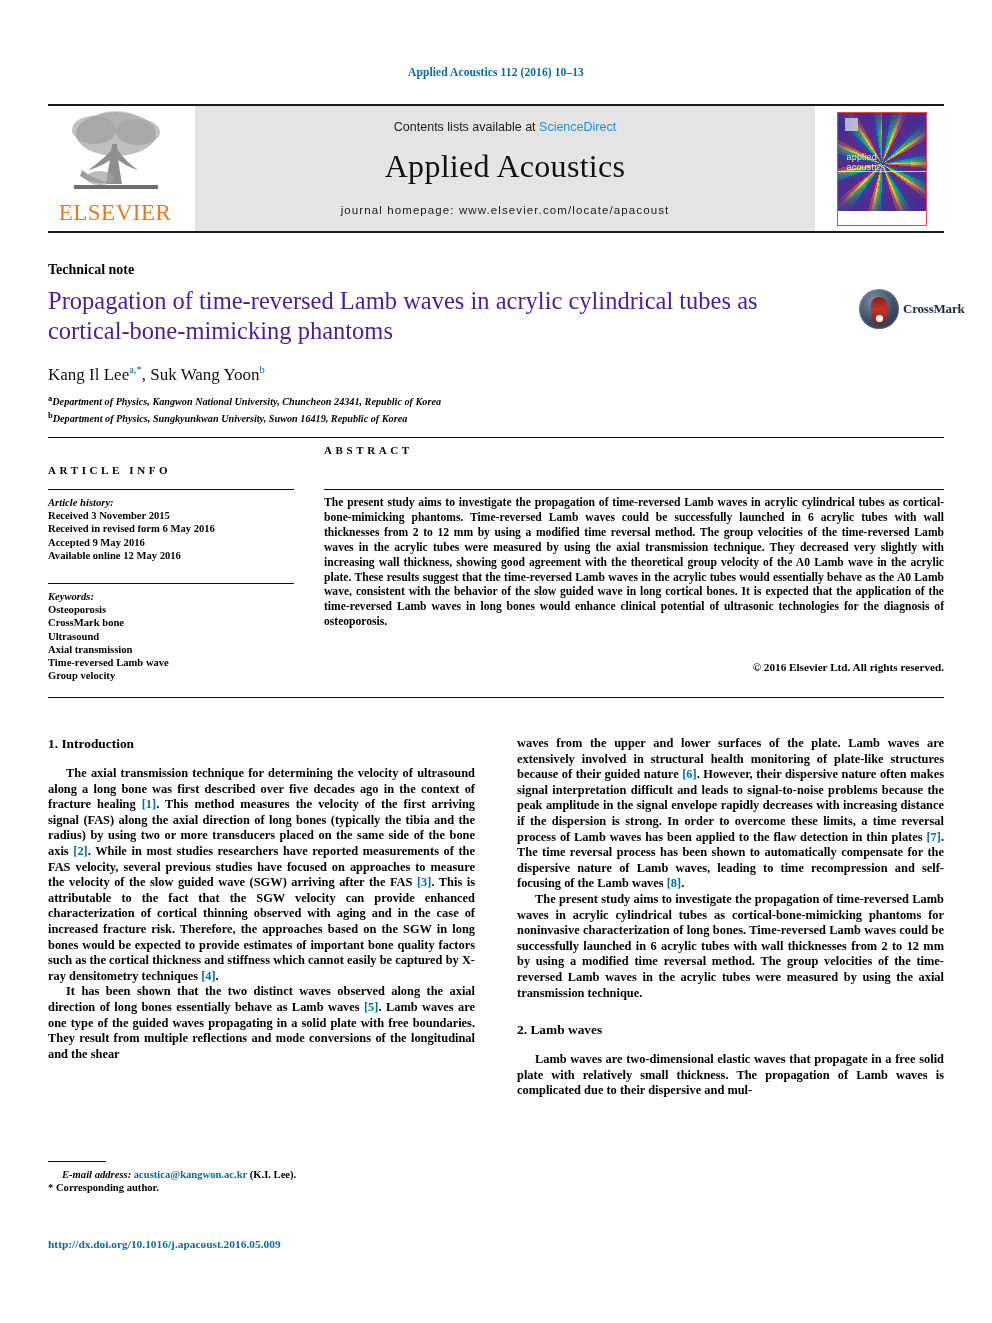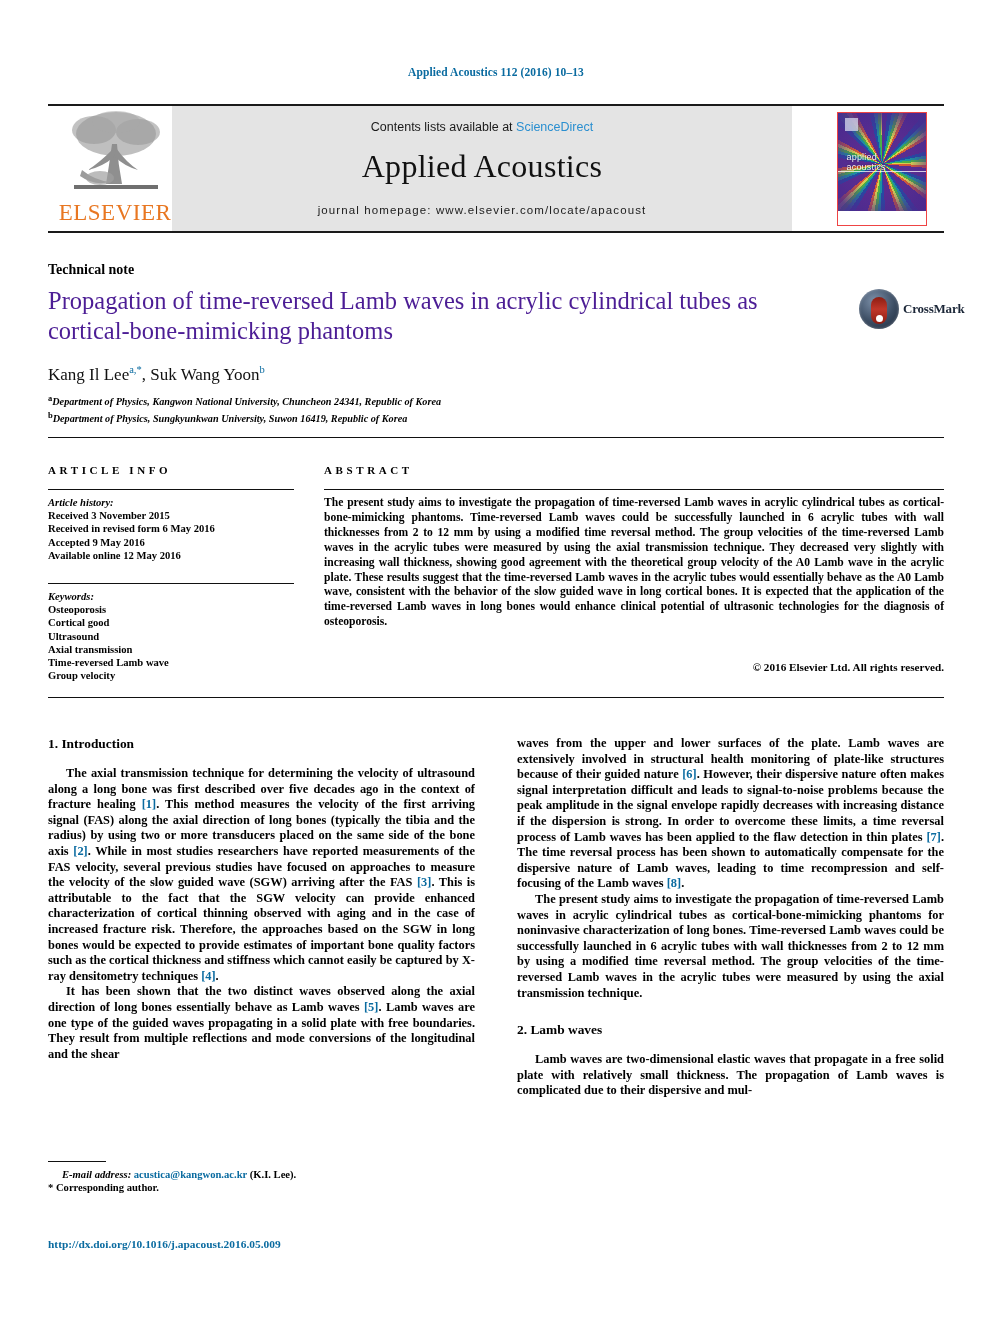--- a/index.html
+++ b/index.html
@@ -69,21 +69,21 @@
     left: 0; top: 94px;
     width: 134px;
     text-align: center;
     font-family: "Liberation Serif", serif;
     font-size: 23px;
     letter-spacing: .5px;
     color: #E87722;
   }
   .center-panel {
     position: absolute;
-    left: 124px; top: 0;
+    left: 147px; top: 0;
     width: 620px;
     height: 125px;
     background: #e4e4e4;
   }
   .contents-line {
     position: absolute;
     left: 0; top: 14px;
     width: 620px;
     text-align: center;
     font-family: "Liberation Sans", sans-serif;
@@ -269,21 +269,21 @@
 
   
   .col-head {
     position: absolute;
     font-family: "Liberation Serif", serif;
     font-weight: bold;
     font-size: 11px;
     letter-spacing: 3.6px;
   }
   .head-info  { left: 48px;  top: 464px; }
-  .head-abs   { left: 324px; top: 464px; }
+  .head-abs   { left: 324px; top: 444px; }
 
   .info-rule-top {
     position: absolute;
     left: 48px; top: 489px;
     width: 246px;
     border-top: 1.1px solid #111;
   }
   .abs-rule-top {
     position: absolute;
     left: 324px; top: 489px;
@@ -491,21 +491,21 @@
     <div>Received in revised form 6 May 2016</div>
     <div>Accepted 9 May 2016</div>
     <div>Available online 12 May 2016</div>
   </div>
 
   <div class="info-rule-mid"></div>
 
   <div class="kw">
     <div class="k-title">Keywords:</div>
     <div>Osteoporosis</div>
-    <div>Cortical good</div>
+    <div>CrossMark bone</div>
     <div>Ultrasound</div>
     <div>Axial transmission</div>
     <div>Time-reversed Lamb wave</div>
     <div>Group velocity</div>
   </div>
 
   <div class="abstract">The present study aims to investigate the propagation of time-reversed Lamb waves in acrylic cylindrical tubes as cortical-bone-mimicking phantoms. Time-reversed Lamb waves could be successfully launched in 6 acrylic tubes with wall thicknesses from 2 to 12 mm by using a modified time reversal method. The group velocities of the time-reversed Lamb waves in the acrylic tubes were measured by using the axial transmission technique. They decreased very slightly with increasing wall thickness, showing good agreement with the theoretical group velocity of the A0 Lamb wave in the acrylic plate. These results suggest that the time-reversed Lamb waves in the acrylic tubes would essentially behave as the A0 Lamb wave, consistent with the behavior of the slow guided wave in long cortical bones. It is expected that the application of the time-reversed Lamb waves in long bones would enhance clinical potential of ultrasonic technologies for the diagnosis of osteoporosis.</div>
   <div class="copyright">© 2016 Elsevier Ltd. All rights reserved.</div>
 
   <div class="rule-2"></div>

